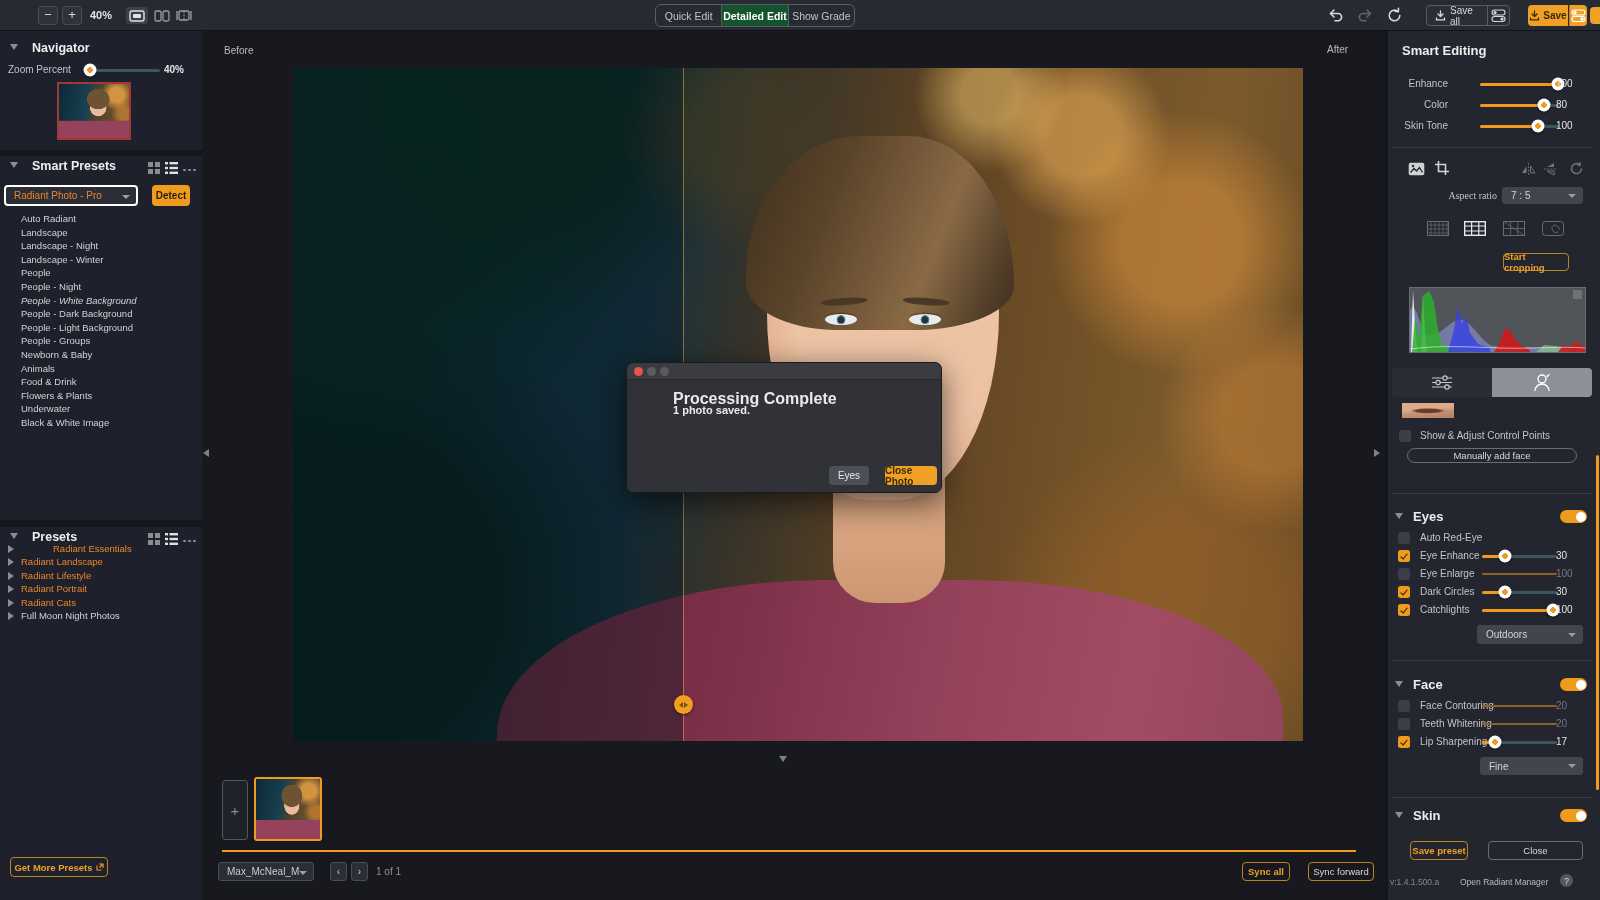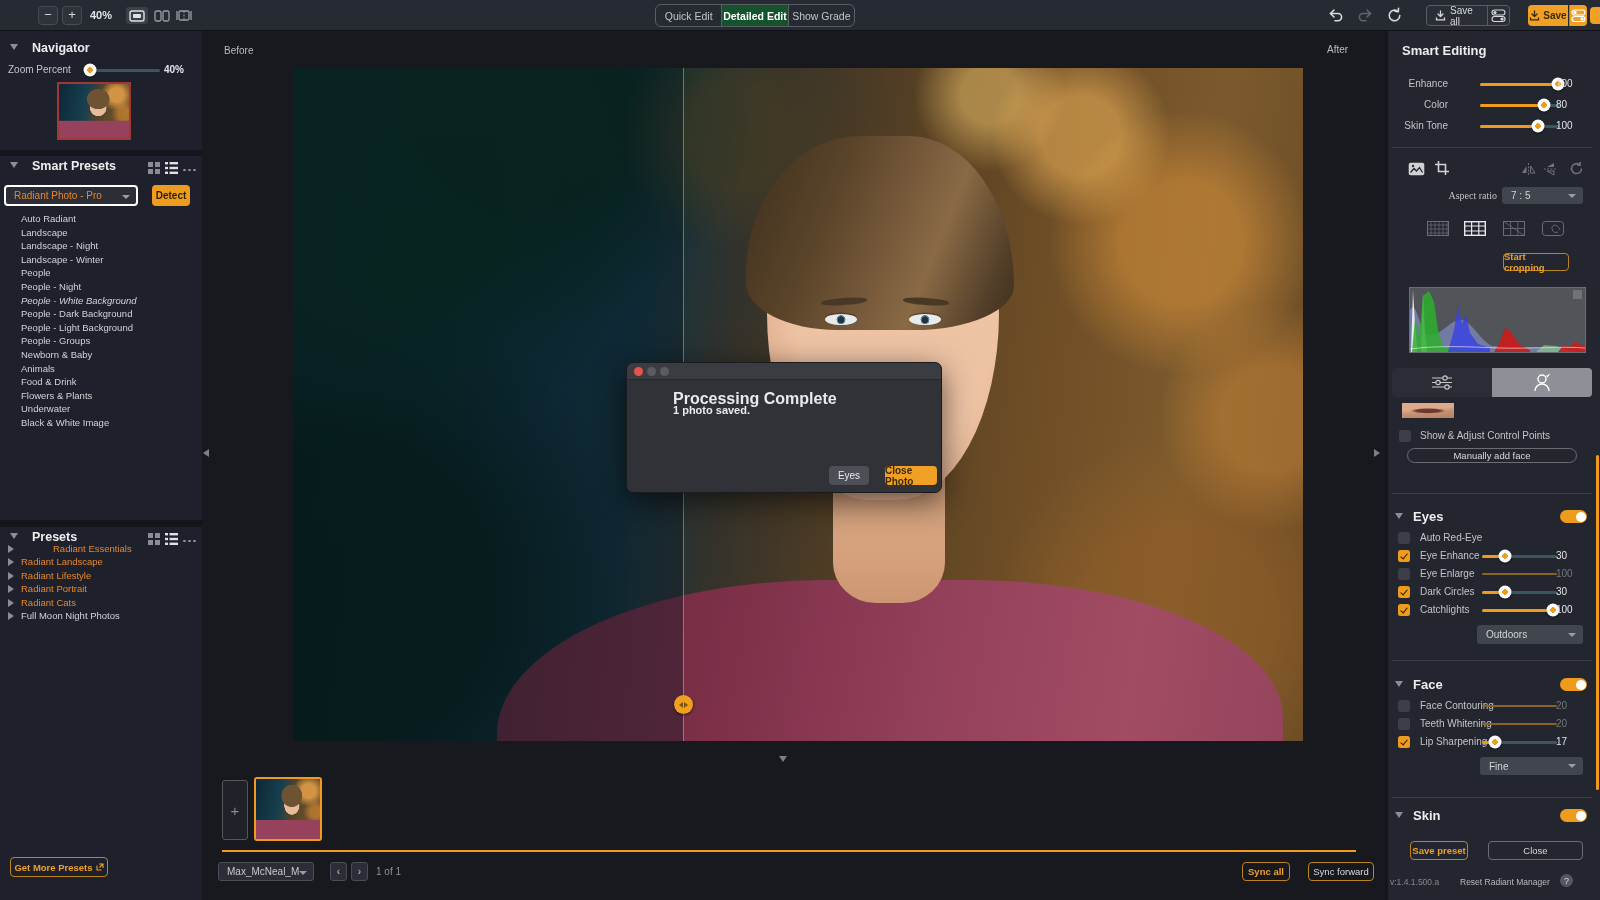--- a/index.html
+++ b/index.html
@@ -646,21 +646,21 @@
   <div class="rp-divider" style="top:797px;"></div>
 
   <div class="tri-d abs" style="left:1395px;top:812px;"></div>
   <div class="sec-title abs" style="left:1413px;top:808px;font-size:13px;">Skin</div>
   <div class="tgl" style="left:1560px;top:809px;"></div>
 
   <div class="btn-orange-outline" style="left:1410px;top:841px;width:58px;height:19px;">Save preset</div>
   <div class="btn-gray-outline" style="left:1488px;top:841px;width:95px;height:19px;">Close</div>
 
   <div class="abs" style="left:1390px;top:877px;font-size:8.5px;color:#85878d;">v:1.4.1.500.a</div>
-  <div class="abs" style="left:1460px;top:877px;font-size:8.5px;color:#b9babd;cursor:pointer;">Reset Radiant Manager</div>
+  <div class="abs" style="left:1460px;top:877px;font-size:8.5px;color:#b9babd;cursor:pointer;">Open Radiant Manager</div>
   <div class="abs" style="left:1560px;top:874px;width:13px;height:13px;border-radius:50%;background:#55585f;color:#d8d9db;font-size:9px;display:flex;align-items:center;justify-content:center;cursor:pointer;">?</div>
 
   <div class="scrollbar-v"></div>
 
   <div class="dialog">
     <div class="dlg-titlebar"></div>
     <div class="tl" style="left:7px;background:#e5554a;"></div>
     <div class="tl" style="left:20px;background:#5a5c62;"></div>
     <div class="tl" style="left:33px;background:#5a5c62;"></div>
     <div class="dlg-title">Processing Complete</div>

